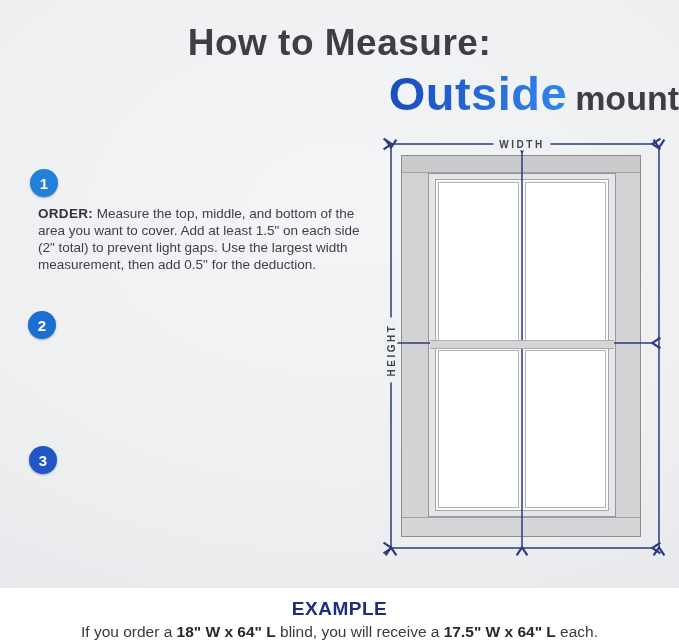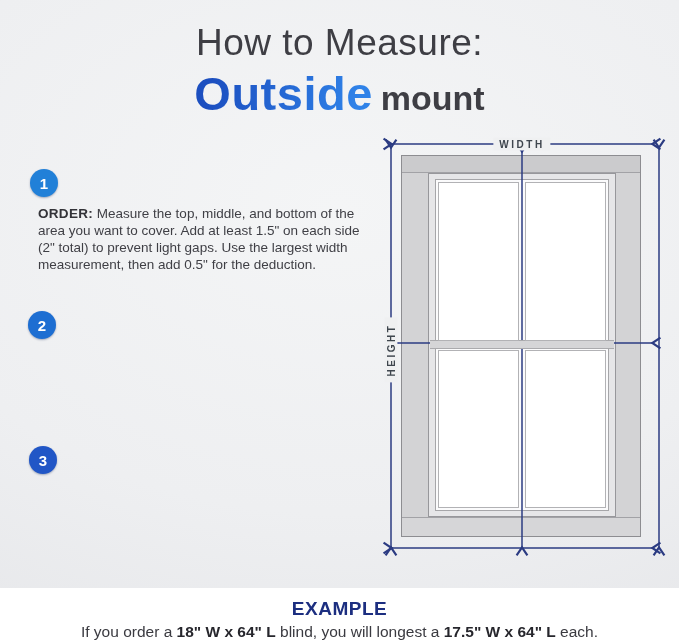--- a/index.html
+++ b/index.html
@@ -7,22 +7,22 @@
   body { font-family:"Liberation Sans", sans-serif; position:relative; overflow:hidden; background:#fff; }
 
   .canvas {
     position:absolute; left:0; top:0; width:679px; height:588px;
     background: radial-gradient(120% 95% at 50% 35%, #f4f5f6 0%, #eeeff1 55%, #e4e5e8 100%);
   }
   .footer-strip { position:absolute; left:0; top:588px; width:679px; height:65px; background:#ffffff; text-align:center; }
 
   
   .title-block { position:absolute; left:0; top:22px; width:679px; text-align:center; }
-  .title-line1 { font-size:37px; font-weight:400; color:#3e3e44; letter-spacing:0.5px; }
-  .title-line2 { margin-top:2px; }
+  .title-line1 { font-size:37px; font-weight:700; color:#3e3e44; letter-spacing:0.5px; }
+  .title-line2 { margin-top:2px;text-align:right; }
   .title-highlight {
     font-size:47px; font-weight:800; letter-spacing:0.5px;
     background: linear-gradient(100deg, var(--title_blue_start,#1c4fc0) 10%, var(--title_blue_end,#2f82e8) 90%);
     -webkit-background-clip:text; background-clip:text; color:transparent;
   }
   .title-suffix { font-size:34px; font-weight:700; color:#3e3e44; margin-left:8px; }
 
   
   .badge {
     position:absolute; width:28px; height:28px; border-radius:50%;
@@ -125,14 +125,14 @@
     </svg>
 
     <div class="measure-label label-width">WIDTH</div>
     <div class="measure-label label-height">HEIGHT</div>
   </div>
 
 </div>
 
 <div class="footer-strip">
   <div class="example-heading">EXAMPLE</div>
-  <div class="example-line"><span>If you order a </span><b>18" W x 64" L</b><span> blind, you will longest a </span><b>17.5" W x 64" L</b><span> each.</span></div>
+  <div class="example-line"><span>If you order a </span><b>18" W x 64" L</b><span> blind, you will receive a </span><b>17.5" W x 64" L</b><span> each.</span></div>
 </div>
 
 </body></html>

